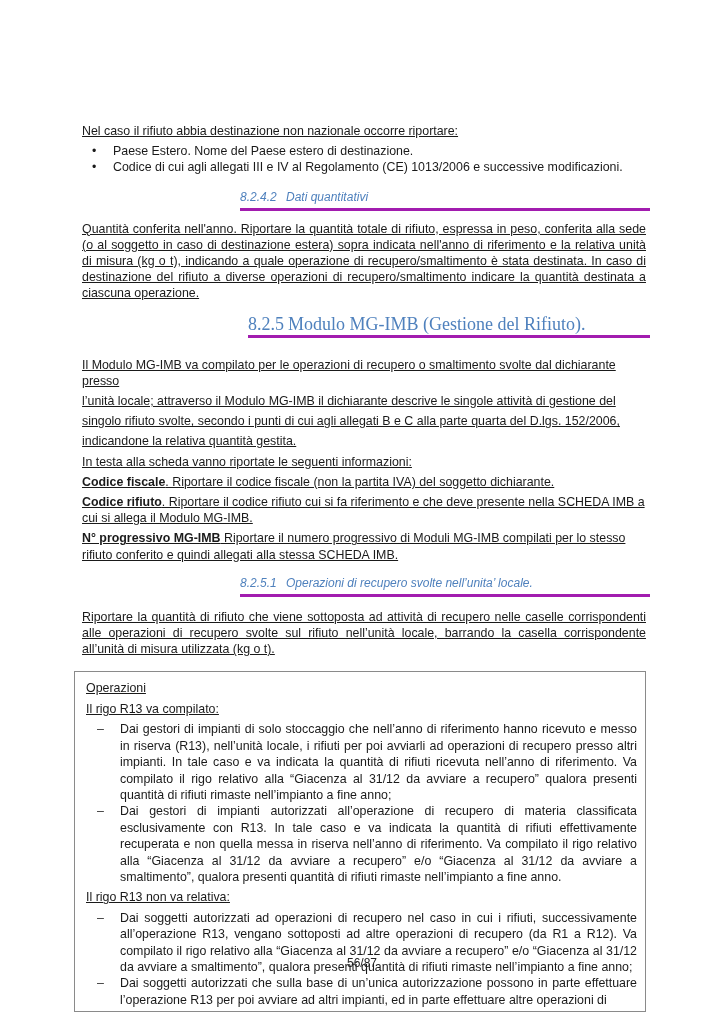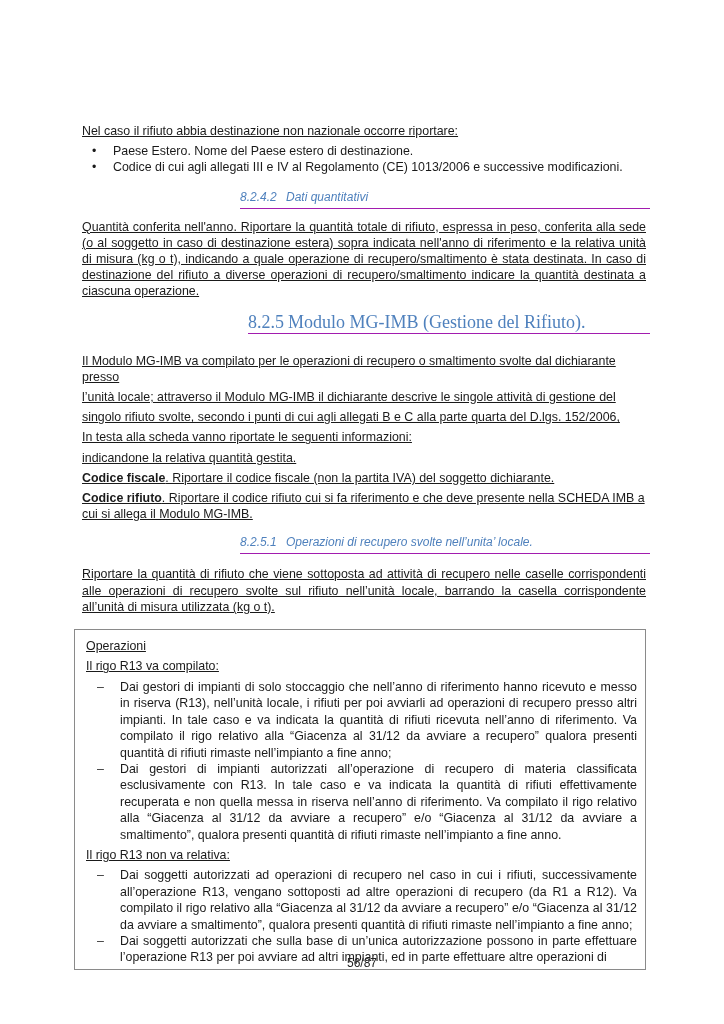--- a/index.html
+++ b/index.html
@@ -4,21 +4,21 @@
   <style>
     html, body { margin: 0; padding: 0; background: #ffffff; }
     body { width: 724px; height: 1024px; position: relative; overflow: hidden;
            font-family: "Liberation Sans", sans-serif; color: #1a1a1a; font-size: 12.4px; }
     .page { position: absolute; left: 78px; top: 119px; width: 572px; }
     p { margin: 4px; line-height: 16.2px; text-decoration: underline; }
     .justify { text-align: justify; }
     ul.bullets { margin: 0; padding: 0 0 0 0; list-style: none; }
     ul.bullets li { position: relative; padding-left: 35px; line-height: 16.2px; }
     ul.bullets li::before { content: "\2022"; position: absolute; left: 14px; top: 0; }
-    .heading { margin-left: 162px; border-bottom: 1px solid #a21caf; color: #4f81bd;
+    .heading { margin-left: 162px; border-bottom: 3px solid #a21caf; color: #4f81bd;
                padding-bottom: 3px; line-height: 16px; }
     .heading .num { display: inline-block; width: 46px; }
     .h4 { font-style: italic; font-size: 12px; margin-top: 13px; margin-bottom: 10px; }
     .h3 { font-family: "Liberation Serif", serif; font-size: 18px; margin-top: 14px; margin-bottom: 19px; margin-left: 170px; }
     .h3 .num { width: 40px; }
     .h4b { margin-top: 12px; margin-bottom: 12px; }
     b { font-weight: bold; }
     .box { margin-top: 14px; border: 1.5px solid #8a8a8a; padding: 4px 8px 3px 7px; width: 572px; box-sizing: border-box; margin-left: -4px; }
     .box p { line-height: 16.4px; }
     ul.dash { margin: 0; padding: 0; list-style: none; }
@@ -41,24 +41,25 @@
     <span class="num">8.2.4.2</span><span>Dati quantitativi</span>
   </div>
   <p class="justify">Quantità conferita nell'anno. Riportare la quantità totale di rifiuto, espressa in peso, conferita alla sede (o al soggetto in caso di destinazione estera) sopra indicata nell'anno di riferimento e la relativa unità di misura (kg o t), indicando a quale operazione di recupero/smaltimento è stata destinata. In caso di destinazione del rifiuto a diverse operazioni di recupero/smaltimento indicare la quantità destinata a ciascuna operazione.</p>
 
   <div class="heading h3">
     <span class="num">8.2.5</span><span>Modulo MG-IMB (Gestione del Rifiuto).</span>
   </div>
   <p>Il Modulo MG-IMB va compilato per le operazioni di recupero o smaltimento svolte dal dichiarante presso</p>
   <p>l’unità locale; attraverso il Modulo MG-IMB il dichiarante descrive le singole attività di gestione del</p>
   <p>singolo rifiuto svolte, secondo i punti di cui agli allegati B e C alla parte quarta del D.lgs. 152/2006,</p>
+  <p>indicandone la relativa quantità gestita.</p>
   <p>In testa alla scheda vanno riportate le seguenti informazioni:</p>
-  <p>indicandone la relativa quantità gestita.</p>
   <p><b>Codice fiscale</b><span>. Riportare il codice fiscale (non la partita IVA) del soggetto dichiarante.</span></p>
   <p><b>Codice rifiuto</b><span>. Riportare il codice rifiuto cui si fa riferimento e che deve presente nella SCHEDA IMB a cui si allega il Modulo MG-IMB.</span></p>
+  <p><b>N° progressivo MG-IMB</b><span> Riportare il numero progressivo di Moduli MG-IMB compilati per lo stesso rifiuto conferito e quindi allegati alla stessa SCHEDA IMB.</span></p>
 
   <div class="heading h4 h4b">
     <span class="num">8.2.5.1</span><span>Operazioni di recupero svolte nell’unita’ locale.</span>
   </div>
   <p class="justify">Riportare la quantità di rifiuto che viene sottoposta ad attività di recupero nelle caselle corrispondenti alle operazioni di recupero svolte sul rifiuto nell’unità locale, barrando la casella corrispondente all’unità di misura utilizzata (kg o t).</p>
 
   <div class="box">
     <p>Operazioni</p>
     <p>Il rigo R13 va compilato:</p>
     <ul class="dash">

